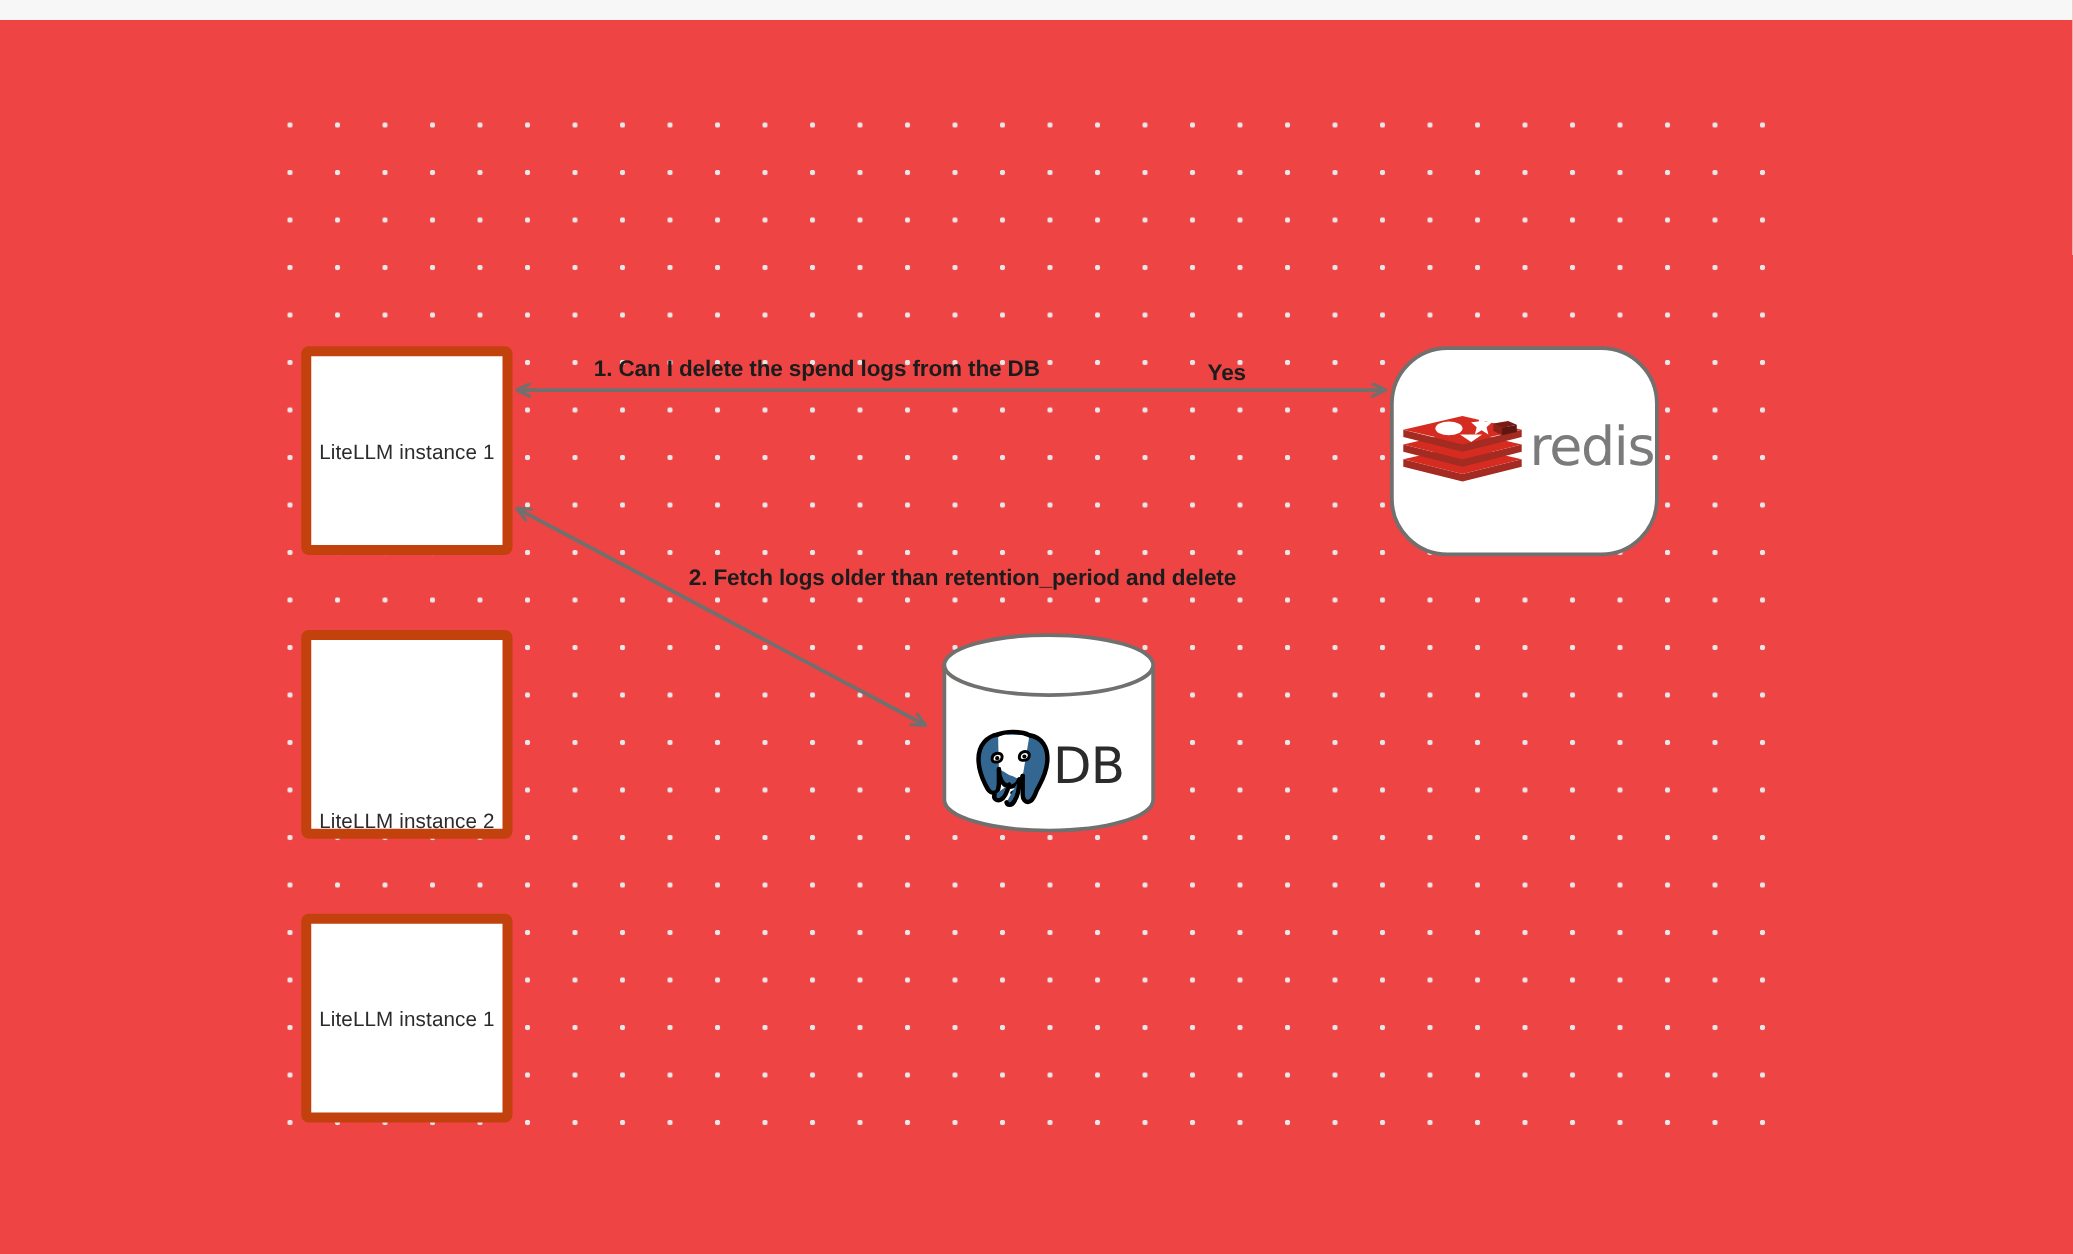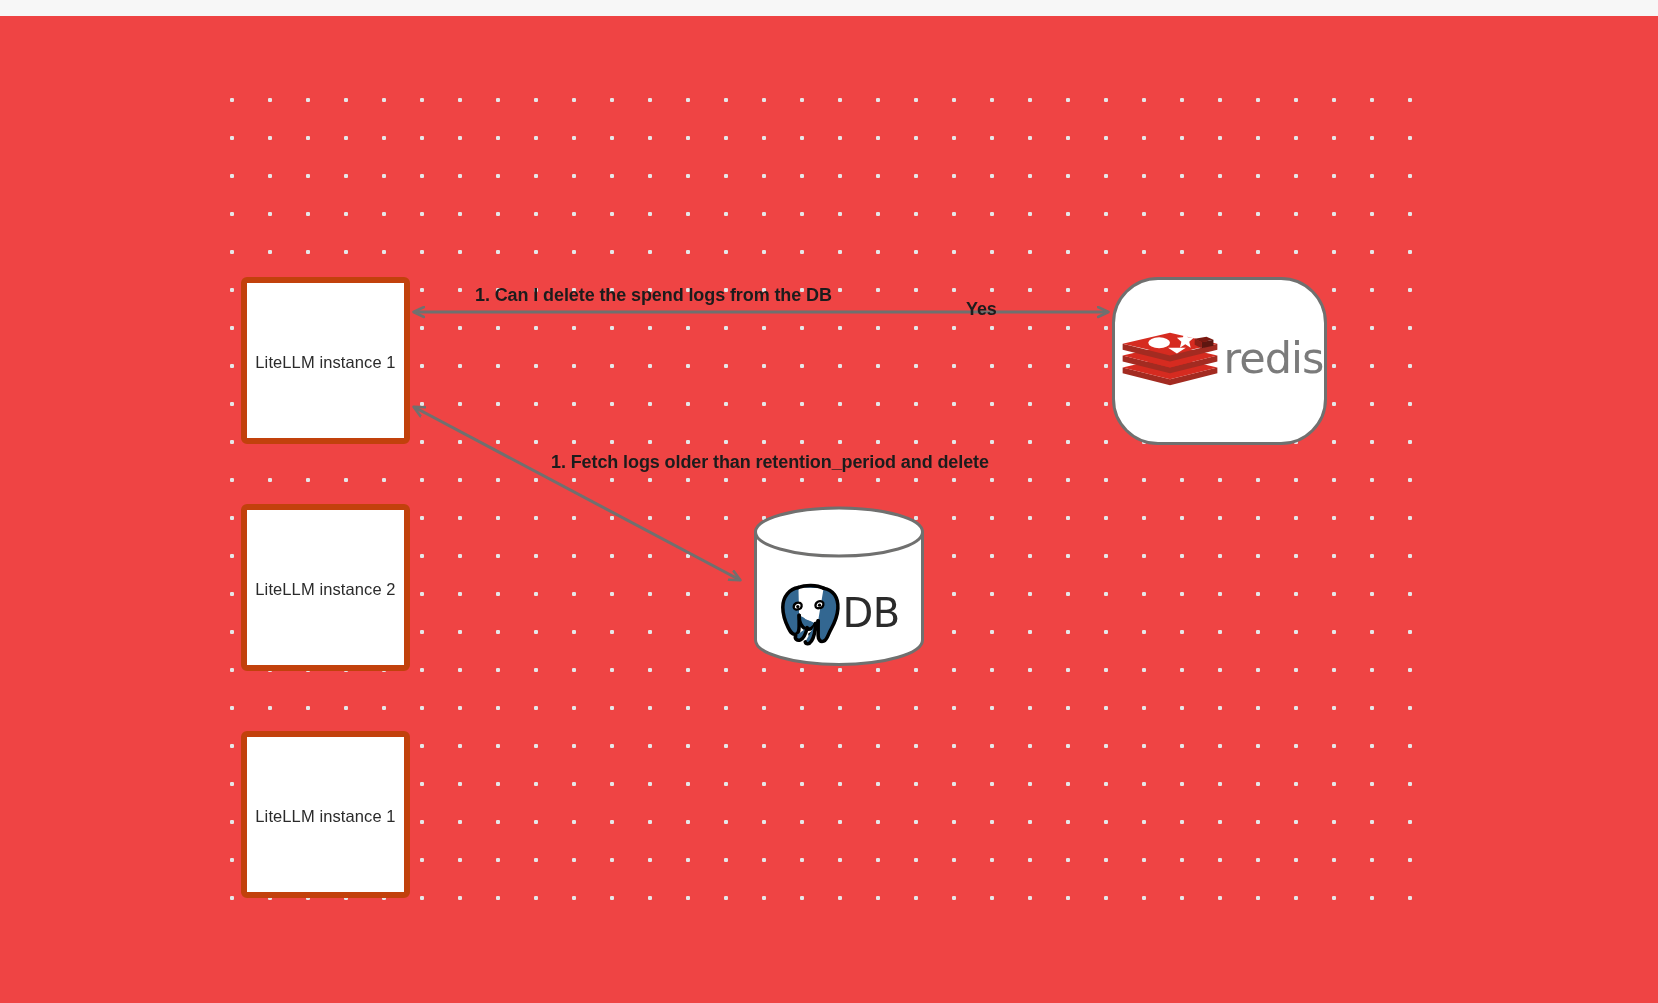--- a/index.html
+++ b/index.html
@@ -39,36 +39,36 @@
     top: 0;
     width: 1658px;
     height: 1003px;
     overflow: visible;
   }
   
   .node-box {
     position: absolute;
     box-sizing: border-box;
     background: #ffffff;
-    border: 6px solid #c2410c;
+    border: 8px solid #c2410c;
     border-radius: 6px;
     display: flex;
     align-items: center;
     justify-content: center;
   }
   .node-box .node-label {
     font-size: 16.5px;
     color: #2b2b2b;
     letter-spacing: 0.1px;
     line-height: 1;
     position: relative;
     top: 2px;
   }
   #node-litellm-1 { left: 241px; top: 261px; width: 169px; height: 167px; }
-  #node-litellm-2 { left: 241px; top: 488px; width: 169px; height: 167px; }
+  #node-litellm-2 { left: 241px; top: 488px; width: 169px; height: 167px; align-items: flex-end; }
   #node-litellm-3 { left: 241px; top: 715px; width: 169px; height: 167px; }
 
   
   #node-redis {
     position: absolute;
     left: 1112px;
     top: 261px;
     width: 215px;
     height: 168px;
     box-sizing: border-box;
@@ -133,21 +133,21 @@
   
   .edge-label {
     position: absolute;
     font-size: 18px;
     font-weight: bold;
     color: #1c1c1c;
     white-space: nowrap;
     letter-spacing: -0.1px;
   }
   #label-step-1   { left: 475px; top: 269px; }
-  #label-step-1-y { left: 966px; top: 283px; }
+  #label-step-1-y { left: 966px; top: 272px; }
   #label-step-2   { left: 551px; top: 436px; }
 </style>
 </head>
 <body>
 
 <div id="canvas">
 
   <div id="dot-grid"></div>
 
   <svg id="edges" viewBox="0 0 1658 1003" xmlns="http://www.w3.org/2000/svg">
@@ -162,21 +162,21 @@
 
     <line x1="414" y1="296" x2="1108" y2="296" stroke="#70706f" stroke-width="3" marker-start="url(#arrow-start)" marker-end="url(#arrow-end)"></line>
 
     <line x1="414" y1="391" x2="740" y2="564" stroke="#70706f" stroke-width="3" marker-start="url(#arrow-start)" marker-end="url(#arrow-end)"></line>
   </svg>
 
   <div class="edge-label" id="label-step-1">1.  Can I delete the spend logs from the DB</div>
 
   <div class="edge-label" id="label-step-1-y">Yes</div>
 
-  <div class="edge-label" id="label-step-2">1.  Fetch logs older than retention_period and delete</div>
+  <div class="edge-label" id="label-step-2">2.  Fetch logs older than retention_period and delete</div>
 
   <div class="node-box" id="node-litellm-1">
     <span class="node-label">LiteLLM instance 1</span>
   </div>
 
   <div class="node-box" id="node-litellm-2">
     <span class="node-label">LiteLLM instance 2</span>
   </div>
 
   <div class="node-box" id="node-litellm-3">

